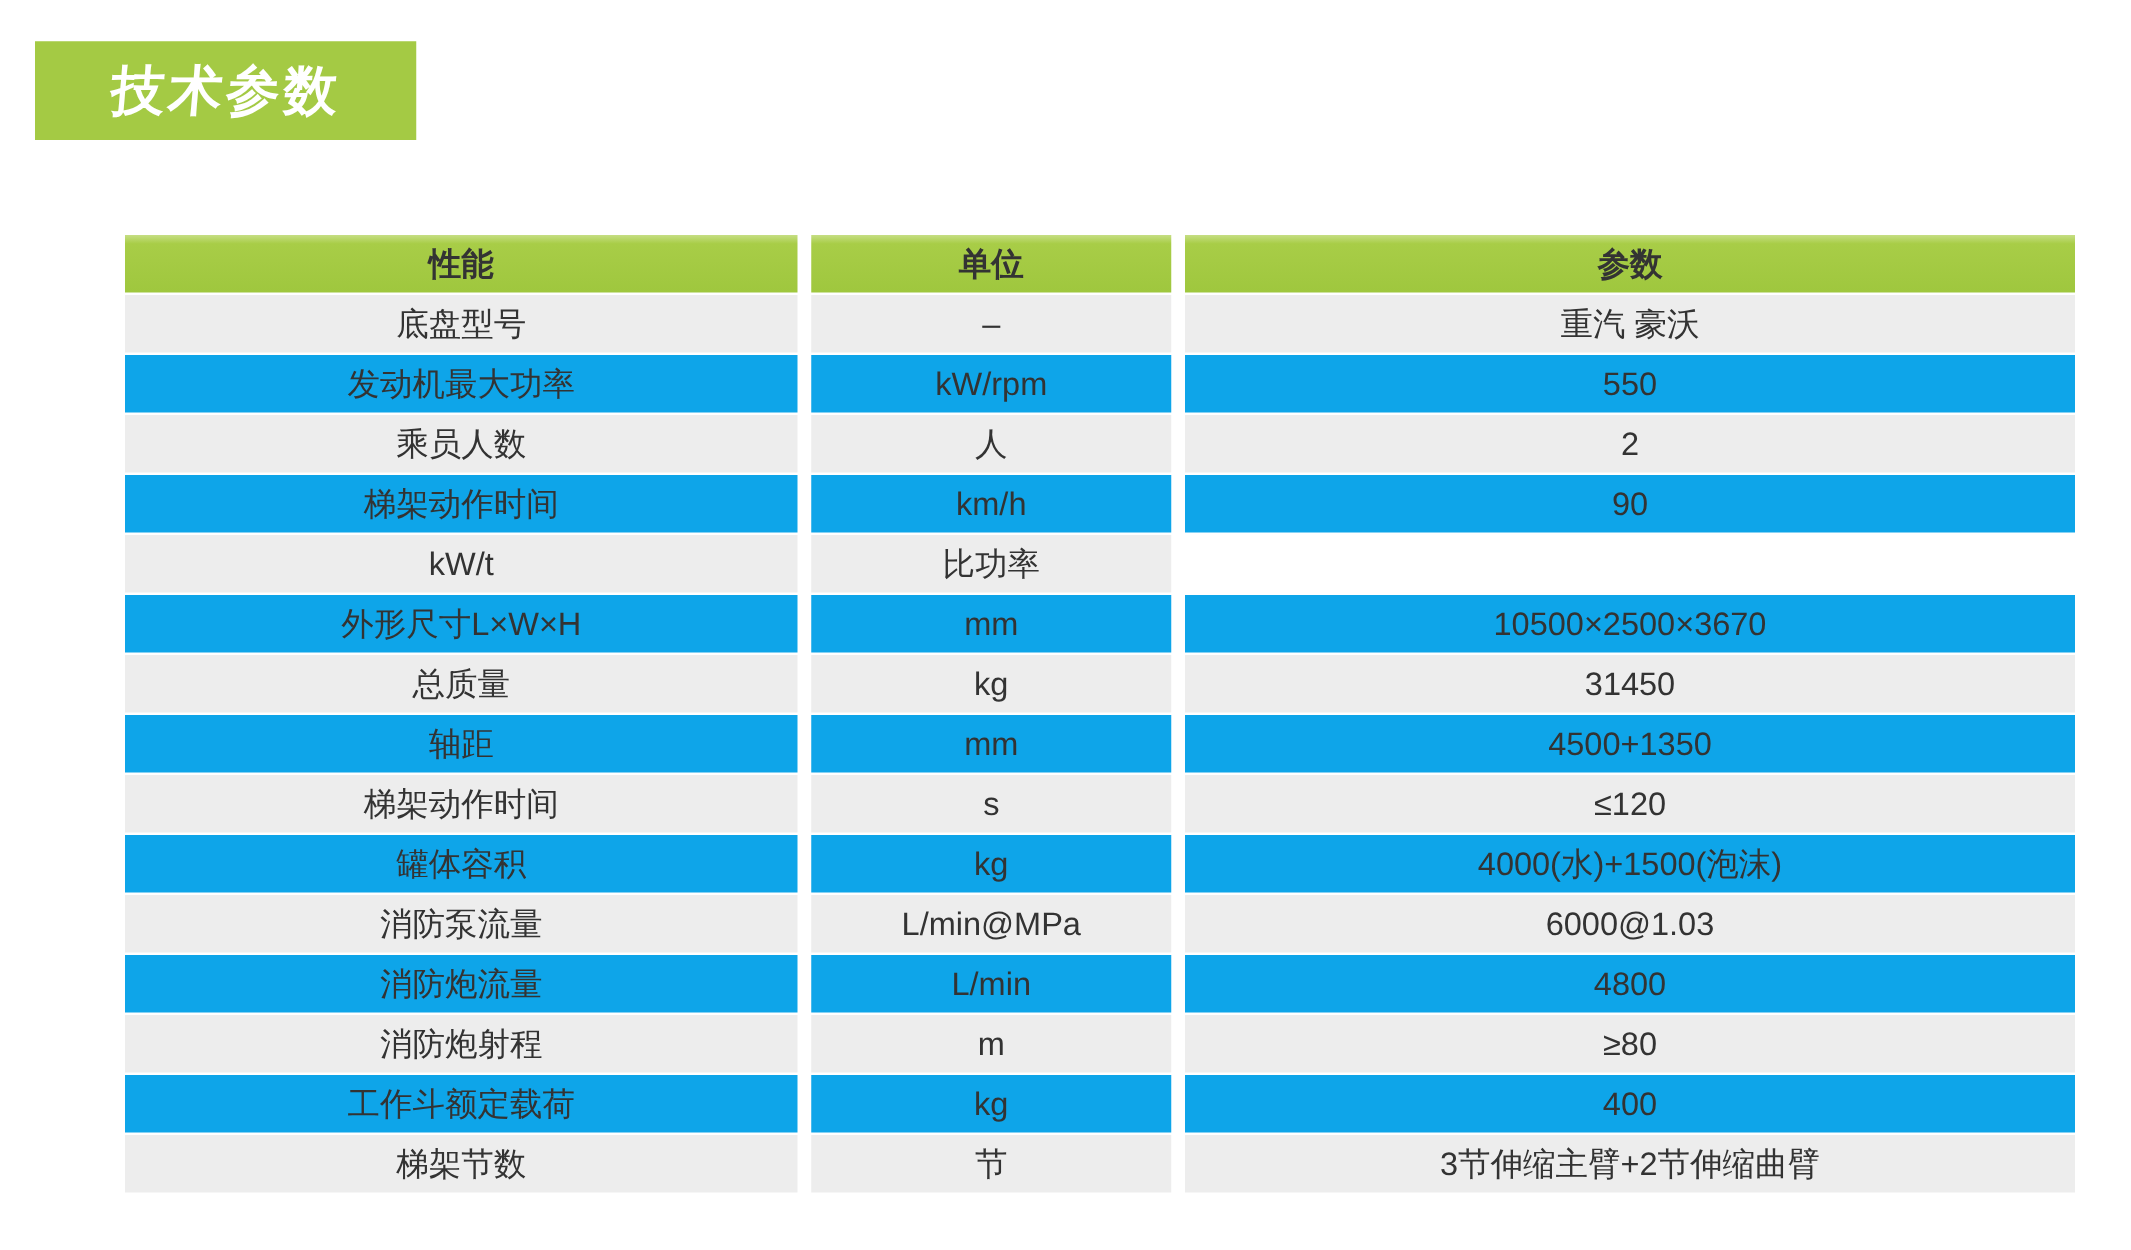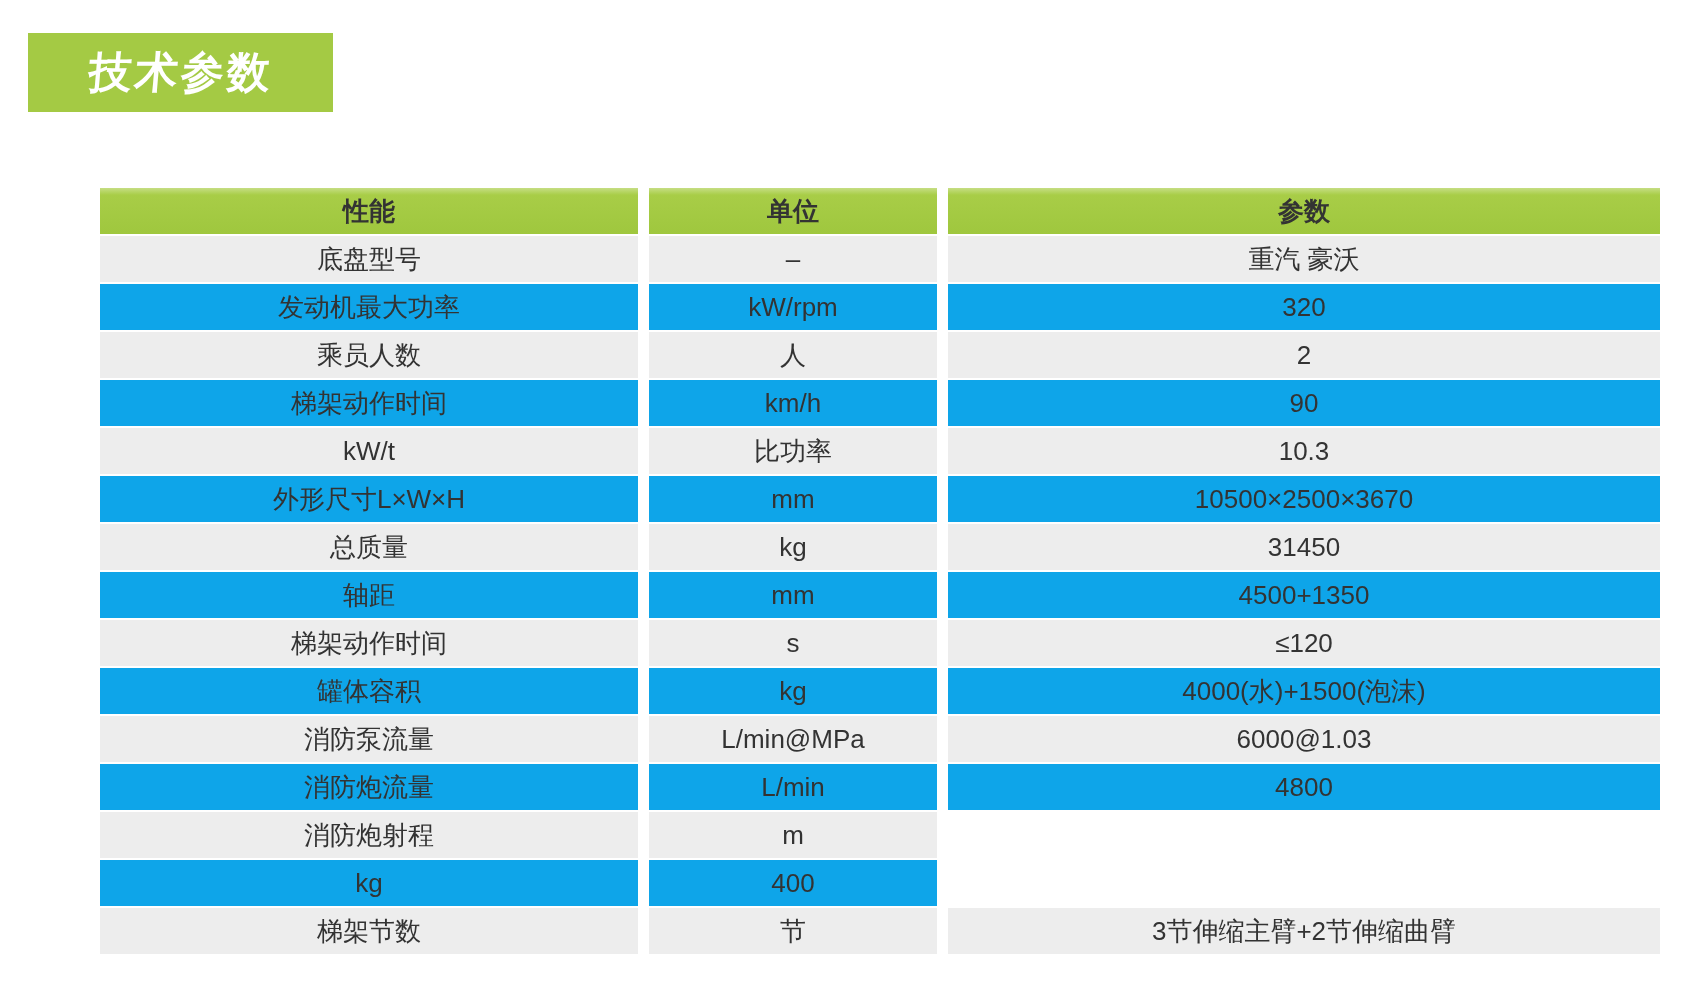--- a/index.html
+++ b/index.html
@@ -81,36 +81,35 @@
     </div>
     <div>
         <div class="trow light">
           <div class="cell">底盘型号</div>
           <div class="cell">–</div>
           <div class="cell">重汽 豪沃</div>
         </div>
         <div class="trow dark">
           <div class="cell">发动机最大功率</div>
           <div class="cell">kW/rpm</div>
-          <div class="cell">320</div>
+          <div class="cell">550</div>
         </div>
         <div class="trow light">
           <div class="cell">乘员人数</div>
           <div class="cell">人</div>
           <div class="cell">2</div>
         </div>
         <div class="trow dark">
           <div class="cell">梯架动作时间</div>
           <div class="cell">km/h</div>
           <div class="cell">90</div>
         </div>
         <div class="trow light">
           <div class="cell">kW/t</div>
           <div class="cell">比功率</div>
-          <div class="cell">10.3</div>
         </div>
         <div class="trow dark">
           <div class="cell">外形尺寸L×W×H</div>
           <div class="cell">mm</div>
           <div class="cell">10500×2500×3670</div>
         </div>
         <div class="trow light">
           <div class="cell">总质量</div>
           <div class="cell">kg</div>
           <div class="cell">31450</div>
@@ -136,22 +135,24 @@
           <div class="cell">6000@1.03</div>
         </div>
         <div class="trow dark">
           <div class="cell">消防炮流量</div>
           <div class="cell">L/min</div>
           <div class="cell">4800</div>
         </div>
         <div class="trow light">
           <div class="cell">消防炮射程</div>
           <div class="cell">m</div>
+          <div class="cell">≥80</div>
         </div>
         <div class="trow dark">
+          <div class="cell">工作斗额定载荷</div>
           <div class="cell">kg</div>
           <div class="cell">400</div>
         </div>
         <div class="trow light">
           <div class="cell">梯架节数</div>
           <div class="cell">节</div>
           <div class="cell">3节伸缩主臂+2节伸缩曲臂</div>
         </div>
       </div>
   </div>

